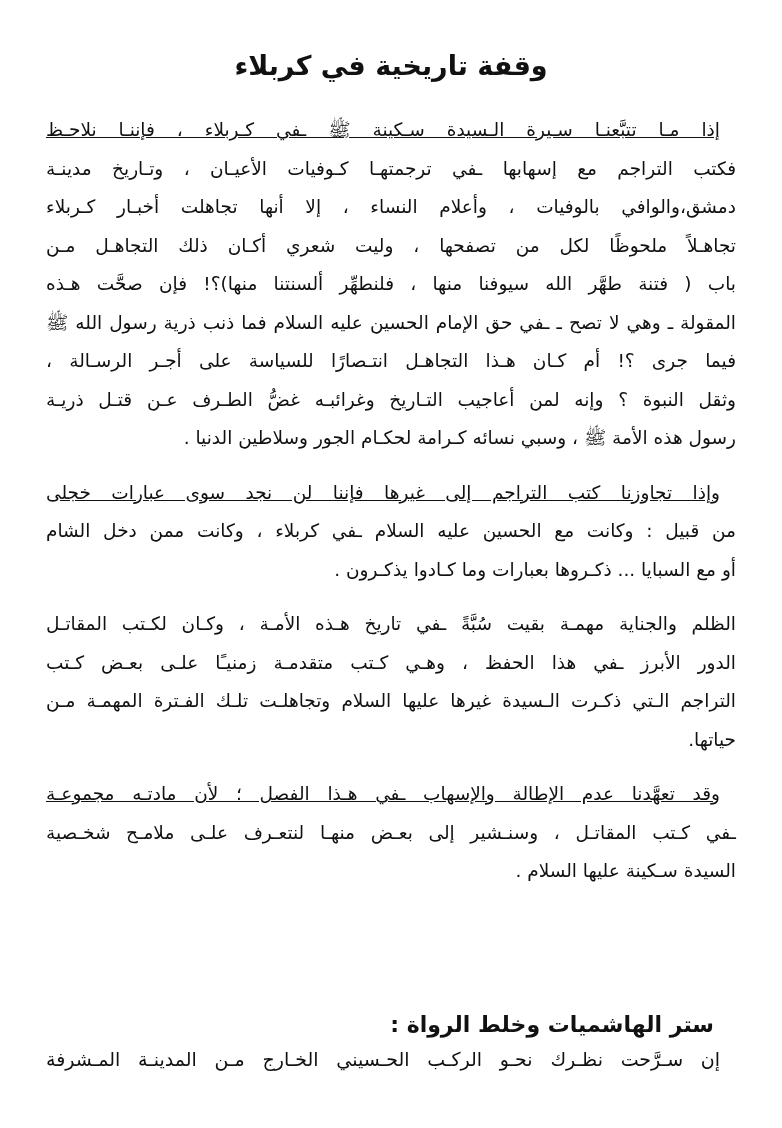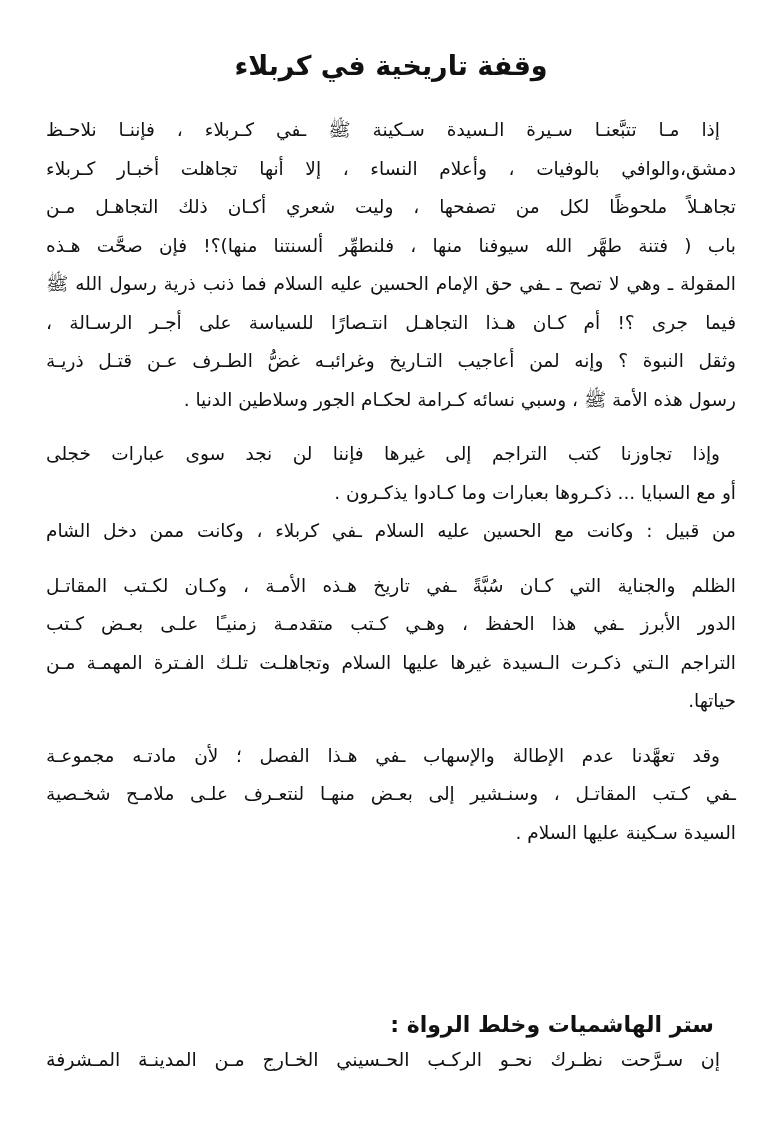--- a/index.html
+++ b/index.html
@@ -51,20 +51,21 @@
     display: block;
     text-align: justify;
     text-align-last: justify;
     white-space: nowrap;
   }
   .para .line.last {
     text-align-last: right;
   }
   .para .line.indent {
     padding-right: 16px;
+    text-decoration: underline;
   }
   .section-heading {
     position: absolute;
     top: 992px;
     right: 52px;
     font-size: 22px;
     font-weight: bold;
     margin: 16px;
     line-height: 34px;
   }
@@ -89,37 +90,38 @@
 <body>
 
 <div class="page">
 
   <h1 class="title">وقفة تاريخية في كربلاء</h1>
 
   <div class="body-text">
 
     <p class="para">
       <span class="line indent">إذا مـا تتبَّعنـا سـيرة الـسيدة سـكينة ﷺ ـفي كـربلاء ، فإننـا نلاحـظ</span>
+      <span class="line">فكتب التراجم مع إسهابها ـفي ترجمتهـا كـوفيات الأعيـان ، وتـاريخ مدينـة</span>
       <span class="line">دمشق،والوافي بالوفيات ، وأعلام النساء ، إلا أنها تجاهلت أخبـار كـربلاء</span>
       <span class="line">تجاهـلاً ملحوظًا لكل من تصفحها ، وليت شعري أكـان ذلك التجاهـل مـن</span>
       <span class="line">باب ( فتنة طهَّر الله سيوفنا منها ، فلنطهِّر ألسنتنا منها)؟! فإن صحَّت هـذه</span>
       <span class="line">المقولة ـ وهي لا تصح ـ ـفي حق الإمام الحسين عليه السلام فما ذنب ذرية رسول الله ﷺ</span>
       <span class="line">فيما جرى ؟! أم كـان هـذا التجاهـل انتـصارًا للسياسة على أجـر الرسـالة ،</span>
       <span class="line">وثقل النبوة ؟ وإنه لمن أعاجيب التـاريخ وغرائبـه غضُّ الطـرف عـن قتـل ذريـة</span>
       <span class="line last">رسول هذه الأمة ﷺ ، وسبي نسائه كـرامة لحكـام الجور وسلاطين الدنيا .</span>
     </p>
 
     <p class="para">
       <span class="line indent">وإذا تجاوزنا كتب التراجم إلى غيرها فإننا لن نجد سوى عبارات خجلى</span>
+      <span class="line">من قبيل : وكانت مع الحسين عليه السلام ـفي كربلاء ، وكانت ممن دخل الشام</span>
       <span class="line last">أو مع السبايا ... ذكـروها بعبارات وما كـادوا يذكـرون .</span>
-      <span class="line">من قبيل : وكانت مع الحسين عليه السلام ـفي كربلاء ، وكانت ممن دخل الشام</span>
     </p>
 
     <p class="para">
-      <span class="line">الظلم والجناية التي كـان سُبَّةً ـفي تاريخ هـذه الأمـة ، وكـان لكـتب المقاتـل</span>
+      <span class="line">الظلم والجناية مهمـة بقيت سُبَّةً ـفي تاريخ هـذه الأمـة ، وكـان لكـتب المقاتـل</span>
       <span class="line">الدور الأبرز ـفي هذا الحفظ ، وهـي كـتب متقدمـة زمنيـًا علـى بعـض كـتب</span>
       <span class="line">التراجم الـتي ذكـرت الـسيدة غيرها عليها السلام وتجاهلـت تلـك الفـترة المهمـة مـن</span>
       <span class="line last">حياتها.</span>
     </p>
 
     <p class="para">
       <span class="line indent">وقد تعهَّدنا عدم الإطالة والإسهاب ـفي هـذا الفصل ؛ لأن مادتـه مجموعـة</span>
       <span class="line">ـفي كـتب المقاتـل ، وسنـشير إلى بعـض منهـا لنتعـرف علـى ملامـح شخـصية</span>
       <span class="line last">السيدة سـكينة عليها السلام .</span>
     </p>

